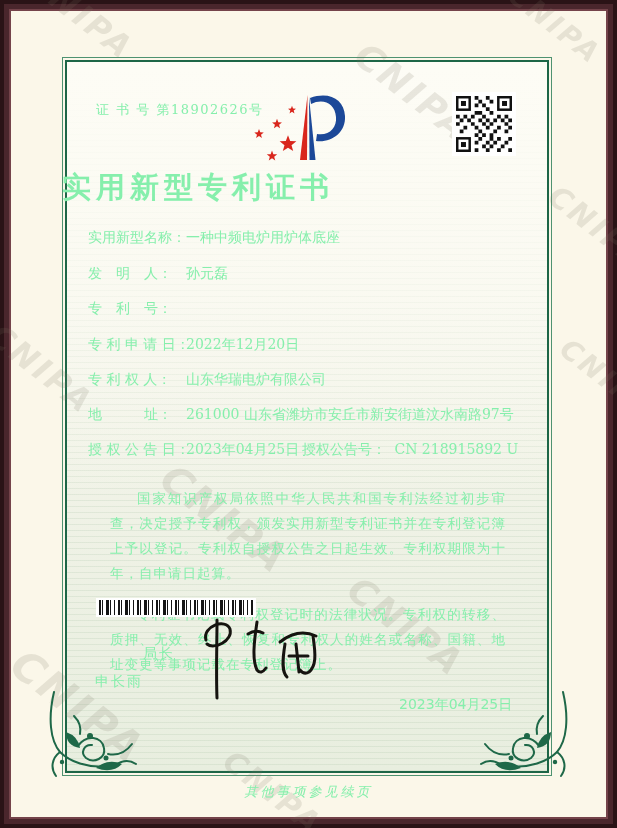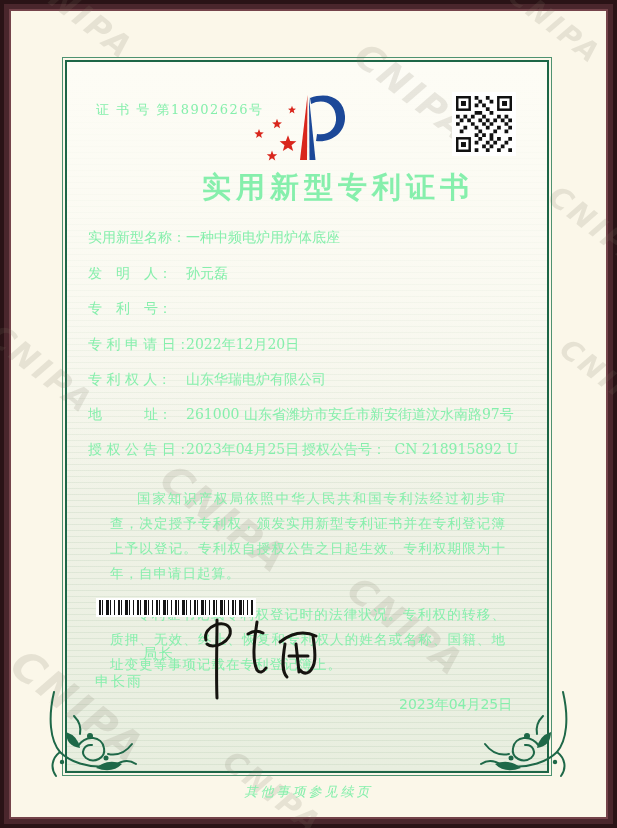--- a/index.html
+++ b/index.html
@@ -18,21 +18,21 @@
   .border-inner{position:absolute;inset:2px;border:2px solid #1d6647;
       background:
         linear-gradient(180deg,#fdfcf5 0%,rgba(253,252,245,0.65) 30%,rgba(253,252,245,0) 62%),
         repeating-linear-gradient(180deg,rgba(120,162,122,0.13) 0 1px,rgba(255,255,255,0) 1px 6px),
         linear-gradient(180deg,#faf9f0 0%,#f3f4e9 45%,#e8eedf 100%);}
   .content{position:absolute;inset:0;z-index:3;color:#86efac;}
   .content > div{position:absolute;}
   .cert-no{left:96px;top:101px;font-size:13px;letter-spacing:1.5px;}
   .logo{left:250px;top:90px;width:100px;height:80px;}
   .qr{left:452px;top:92px;width:64px;height:64px;background:#fff;padding:4px;box-sizing:border-box;}
-  .title{left:62px;top:168px;width:412px;text-align:right;font-size:29px;
+  .title{left:62px;top:168px;width:412px;text-align:left;font-size:29px;
          font-weight:bold;letter-spacing:5px;}
   .row{left:88px;width:432px;font-size:14px;white-space:nowrap;}
   .row .label{display:inline-block;}
   .row .value{position:absolute;left:98px;top:0;white-space:nowrap;text-align:right;}
   .pair2{position:absolute;left:214px;top:0;white-space:nowrap;}
   .pair2 .value2{margin-left:4px;}
   .r0{top:229px}.r1{top:265px}.r2{top:300px}.r3{top:336px}.r4{top:371px}.r5{top:406px}.r6{top:441px}
   .paras{left:94px;top:470px;width:428px;font-size:13.5px;line-height:25px;
          letter-spacing:1px;text-align:justify;}
   .paras p{margin:16px;text-indent:2em;}

